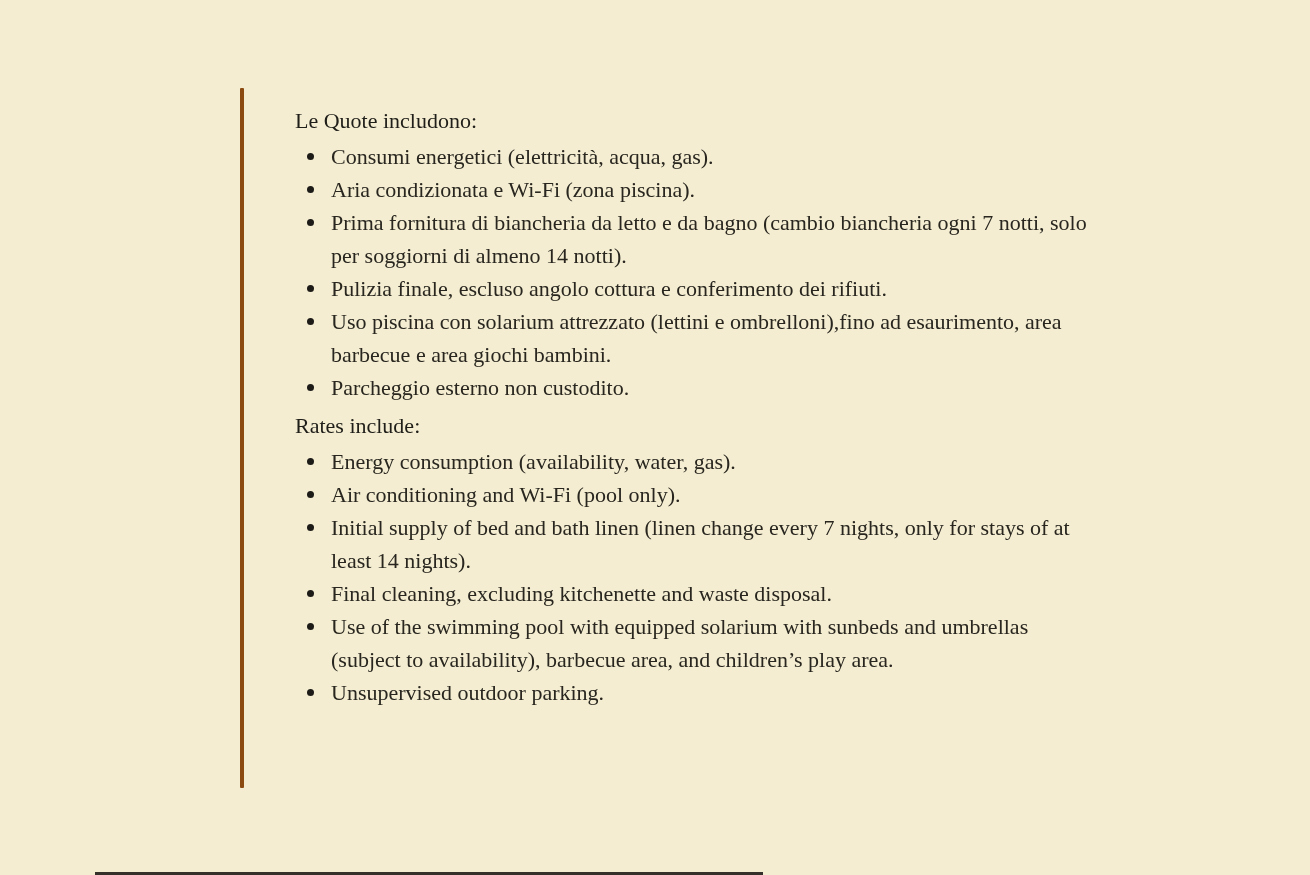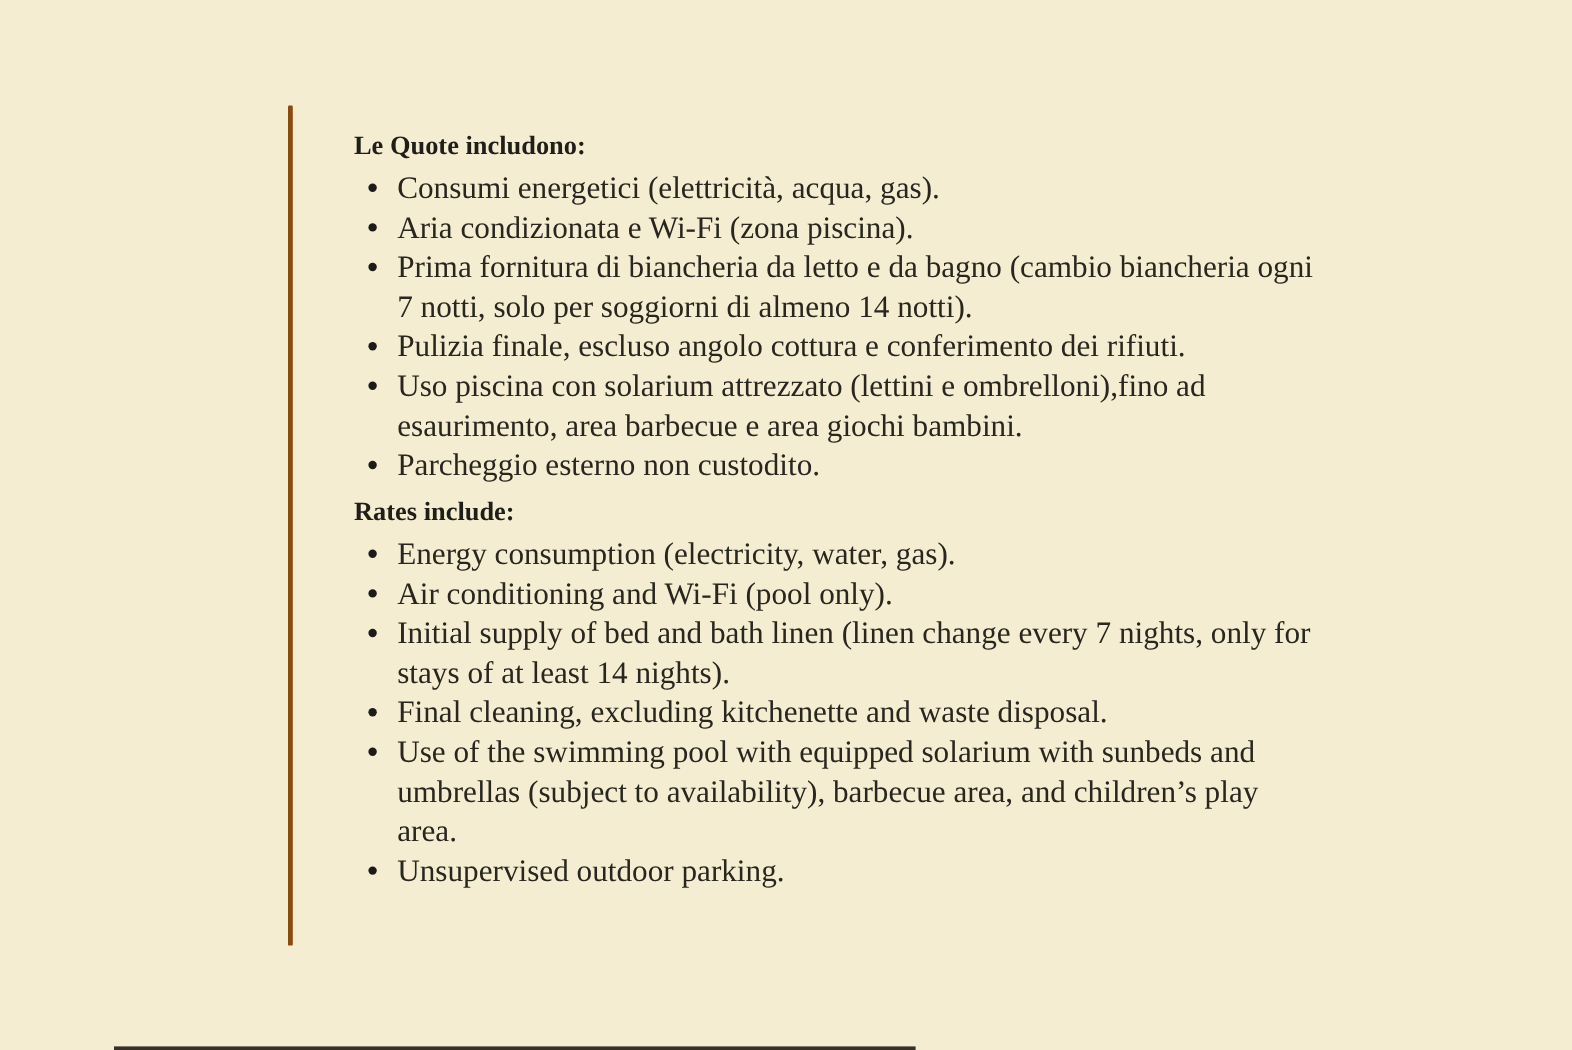--- a/index.html
+++ b/index.html
@@ -28,34 +28,34 @@
     position: absolute;
     left: 295px;
     top: 104px;
     width: 800px;
   }
   .rate-section + .rate-section {
     margin-top: 5px;
   }
   .heading {
     font-size: 22px;
-    font-weight: 700;
+    font-weight: 400;
     line-height: 33px;
     margin: 0 0 3px 0;
     color: #1f1e19;
   }
   ul.bullet-list {
     list-style: none;
     margin: 0;
     padding: 0;
   }
   ul.bullet-list li {
     position: relative;
     padding-left: 36px;
-    font-size: 26px;
+    font-size: 22px;
     line-height: 33px;
     color: #28261f;
   }
   .dot {
     position: absolute;
     left: 12px;
     top: 13px;
     width: 7px;
     height: 7px;
     border-radius: 50%;
@@ -83,21 +83,21 @@
         <li><span class="dot"></span><span>Aria condizionata e Wi-Fi (zona piscina).</span></li>
         <li><span class="dot"></span><span>Prima fornitura di biancheria da letto e da bagno (cambio biancheria ogni 7 notti, solo per soggiorni di almeno 14 notti).</span></li>
         <li><span class="dot"></span><span>Pulizia finale, escluso angolo cottura e conferimento dei rifiuti.</span></li>
         <li><span class="dot"></span><span>Uso piscina con solarium attrezzato (lettini e ombrelloni),fino ad esaurimento, area barbecue e area giochi bambini.</span></li>
         <li><span class="dot"></span><span>Parcheggio esterno non custodito.</span></li>
       </ul>
   </section>
   <section class="rate-section">
     <h3 class="heading">Rates include:</h3>
     <ul class="bullet-list">
-        <li><span class="dot"></span><span>Energy consumption (electricity, water, gas).</span></li>
+        <li><span class="dot"></span><span>Energy consumption (availability, water, gas).</span></li>
         <li><span class="dot"></span><span>Air conditioning and Wi-Fi (pool only).</span></li>
         <li><span class="dot"></span><span>Initial supply of bed and bath linen (linen change every 7 nights, only for stays of at least 14 nights).</span></li>
         <li><span class="dot"></span><span>Final cleaning, excluding kitchenette and waste disposal.</span></li>
         <li><span class="dot"></span><span>Use of the swimming pool with equipped solarium with sunbeds and umbrellas (subject to availability), barbecue area, and children’s play area.</span></li>
         <li><span class="dot"></span><span>Unsupervised outdoor parking.</span></li>
       </ul>
   </section>
 </div>
 
 <div class="bottom-strip"></div>

